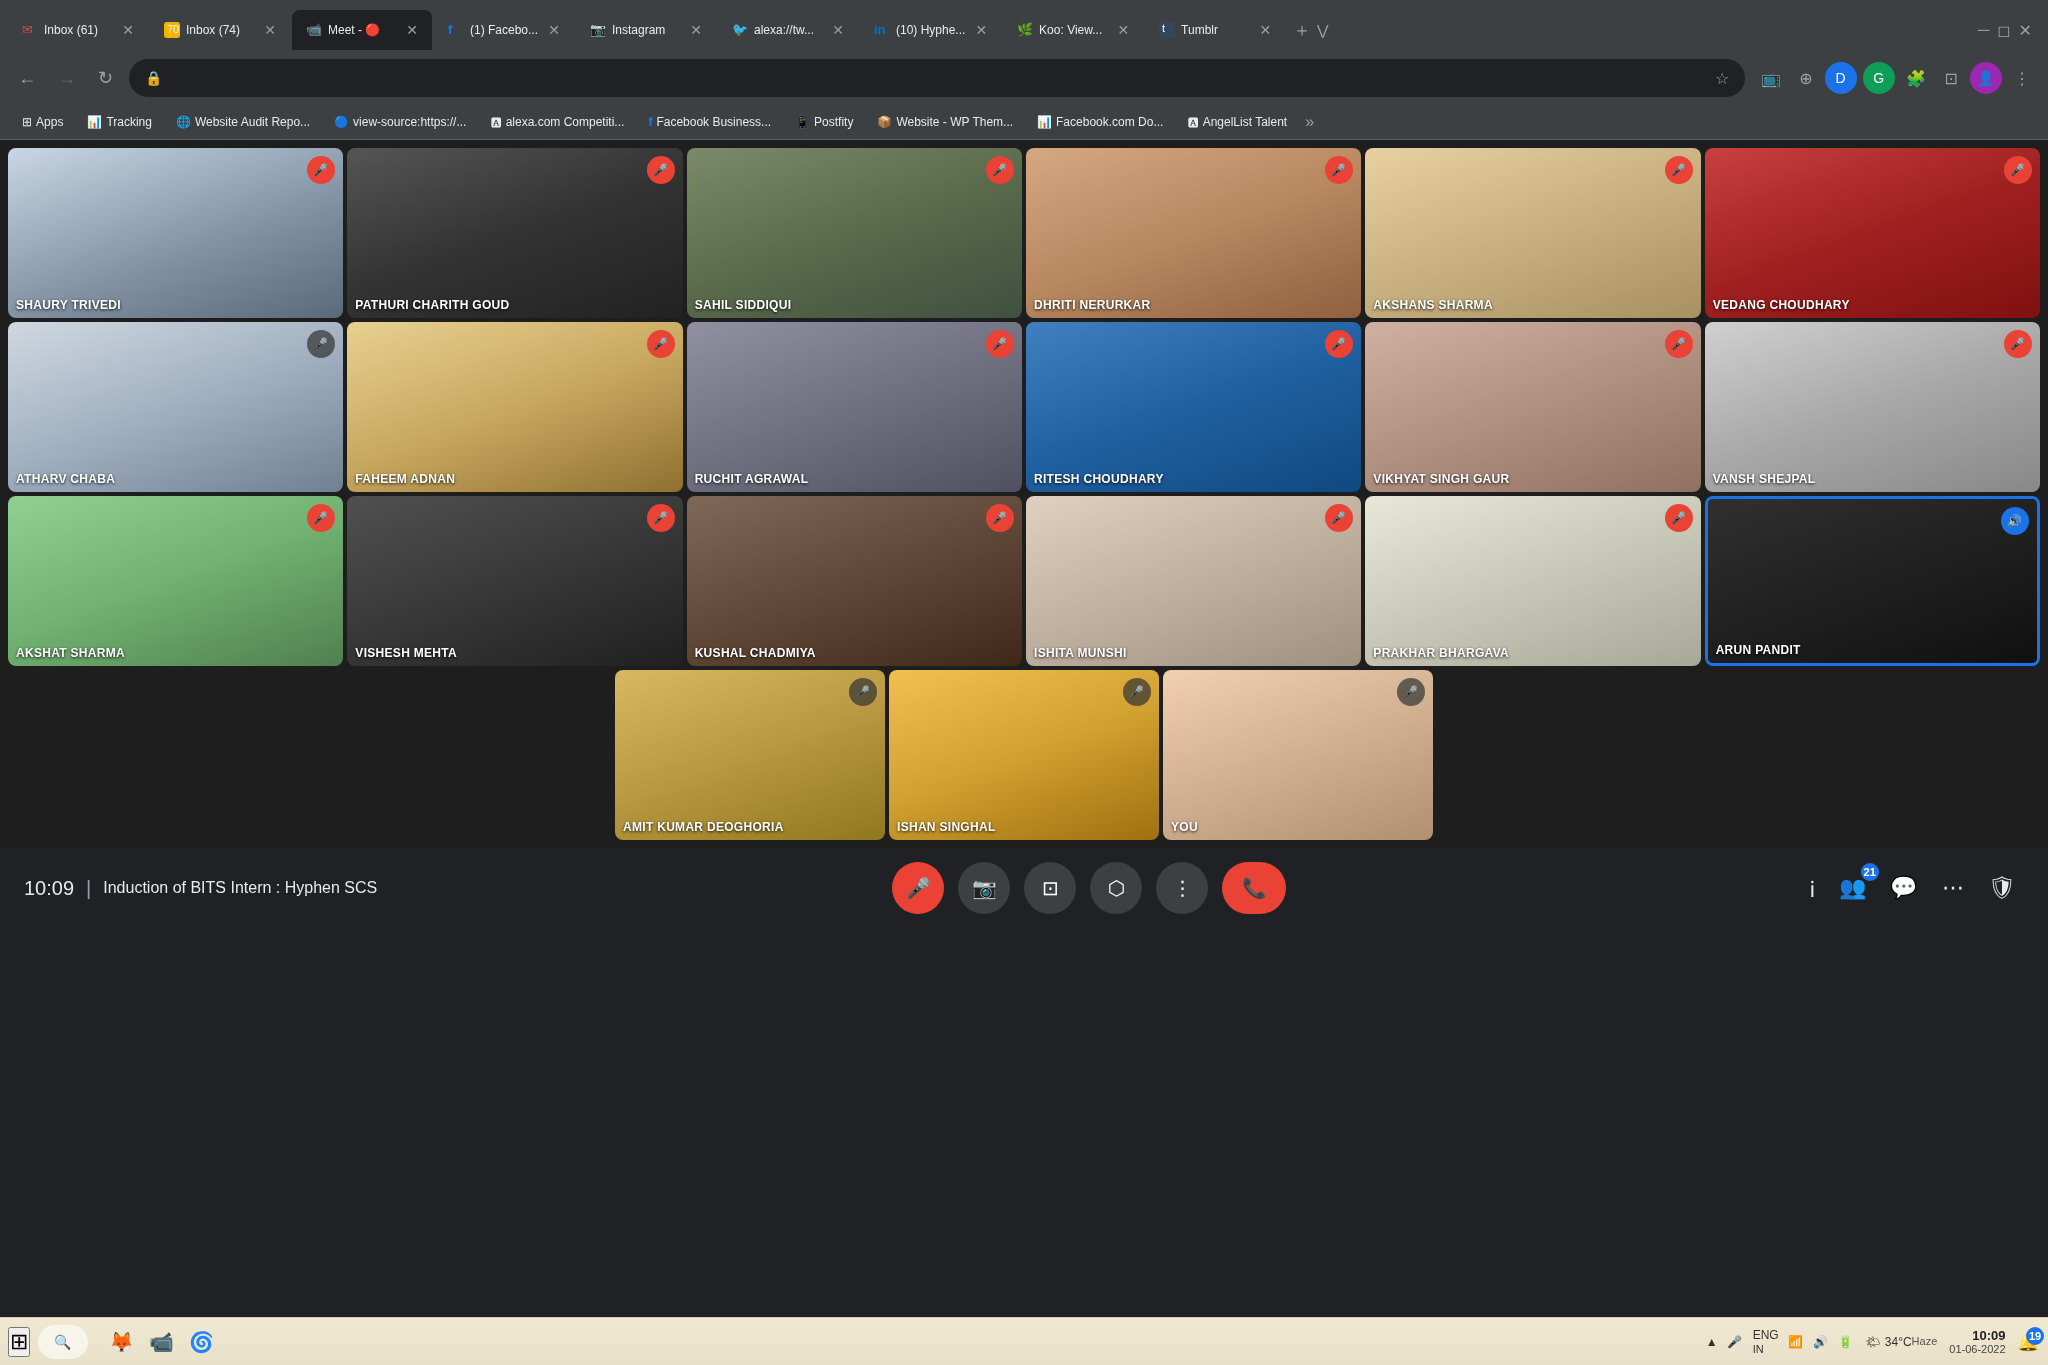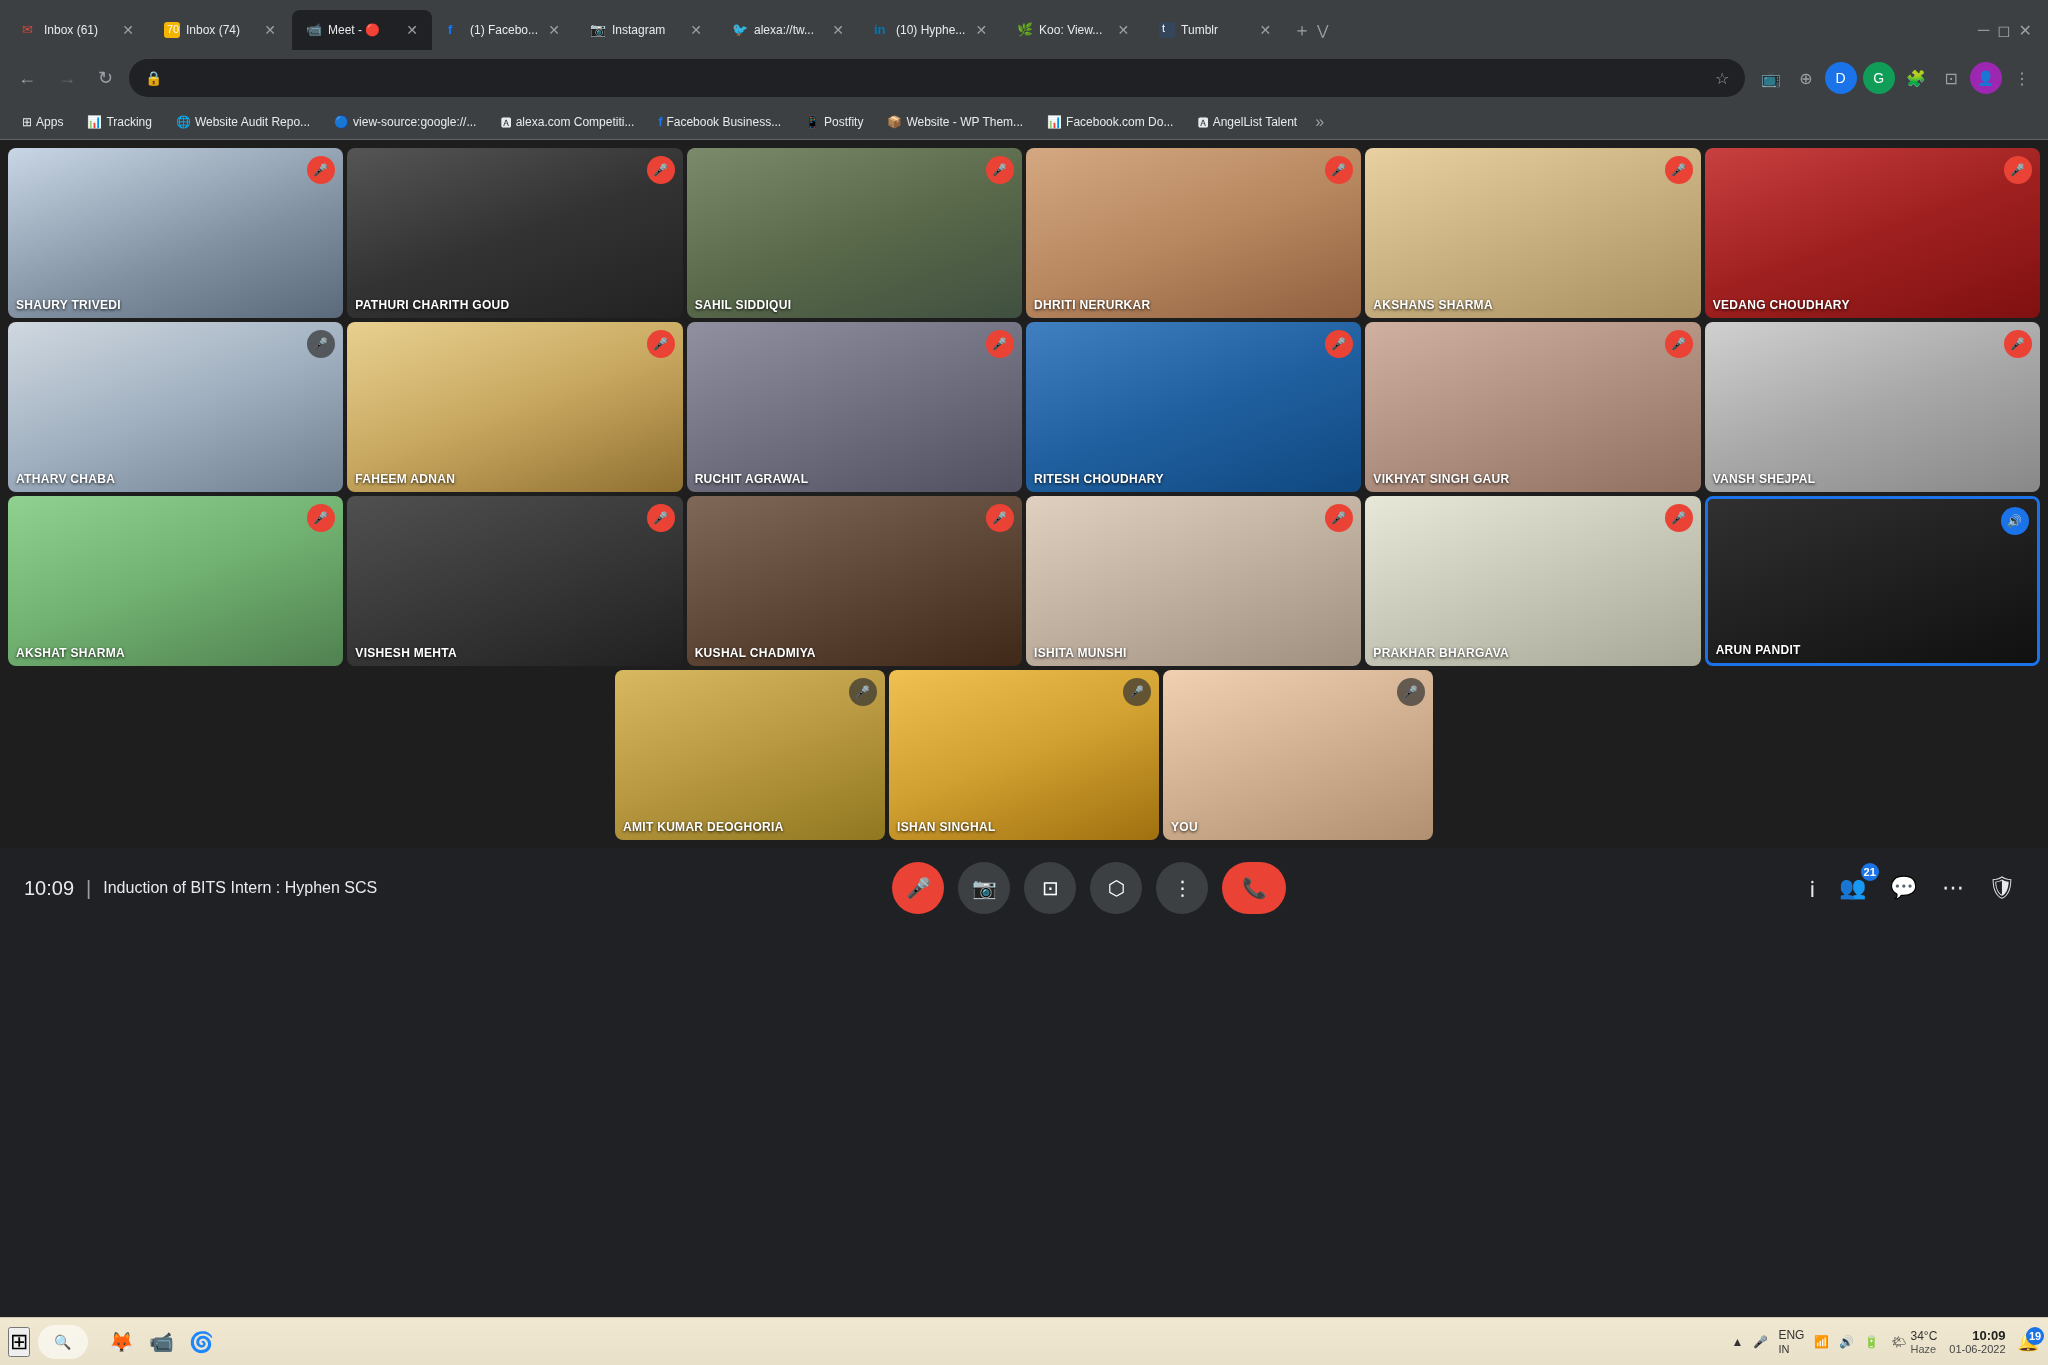--- a/index.html
+++ b/index.html
@@ -256,21 +256,21 @@
     <div class="bookmark-item">
       <span>📊</span>
       <span>Tracking</span>
     </div>
     <div class="bookmark-item">
       <span>🌐</span>
       <span>Website Audit Repo...</span>
     </div>
     <div class="bookmark-item">
       <span>🔵</span>
-      <span>view-source:google://...</span>
+      <span>view-source:https://...</span>
     </div>
     <div class="bookmark-item">
       <span>🅰</span>
       <span>alexa.com Competiti...</span>
     </div>
     <div class="bookmark-item">
       <span style="color:#1877f2;font-weight:bold;">f</span>
       <span>Facebook Business...</span>
     </div>
     <div class="bookmark-item">
@@ -500,21 +500,21 @@
     <div style="display:flex;gap:10px;align-items:center;">
       <span style="cursor:pointer;">▲</span>
       <span>🎤</span>
       <span style="font-size:12px;font-weight:500;">ENG<br><span style="font-size:11px;">IN</span></span>
       <span>📶</span>
       <span>🔊</span>
       <span>🔋</span>
     </div>
     <div style="display:flex;align-items:center;gap:4px;">
       <span>🌤</span>
-      <div style="display:flex;flex-direction:column;">
+      <div style="display:flex;flex-direction:row;">
         <span>34°C</span>
         <span style="font-size:11px;color:#555;">Haze</span>
       </div>
     </div>
     <div style="cursor:pointer;text-align:right;">
       <div class="time-display">10:09</div>
       <div class="date-display">01-06-2022</div>
     </div>
     <div class="badge-wrapper" style="cursor:pointer;">
       <span style="font-size:18px;">🔔</span>

